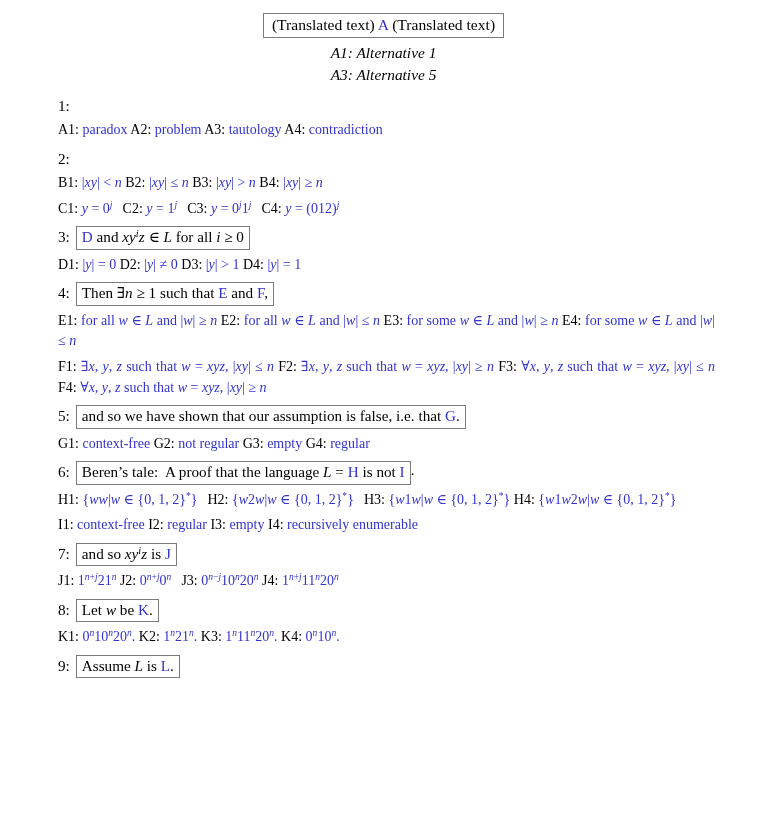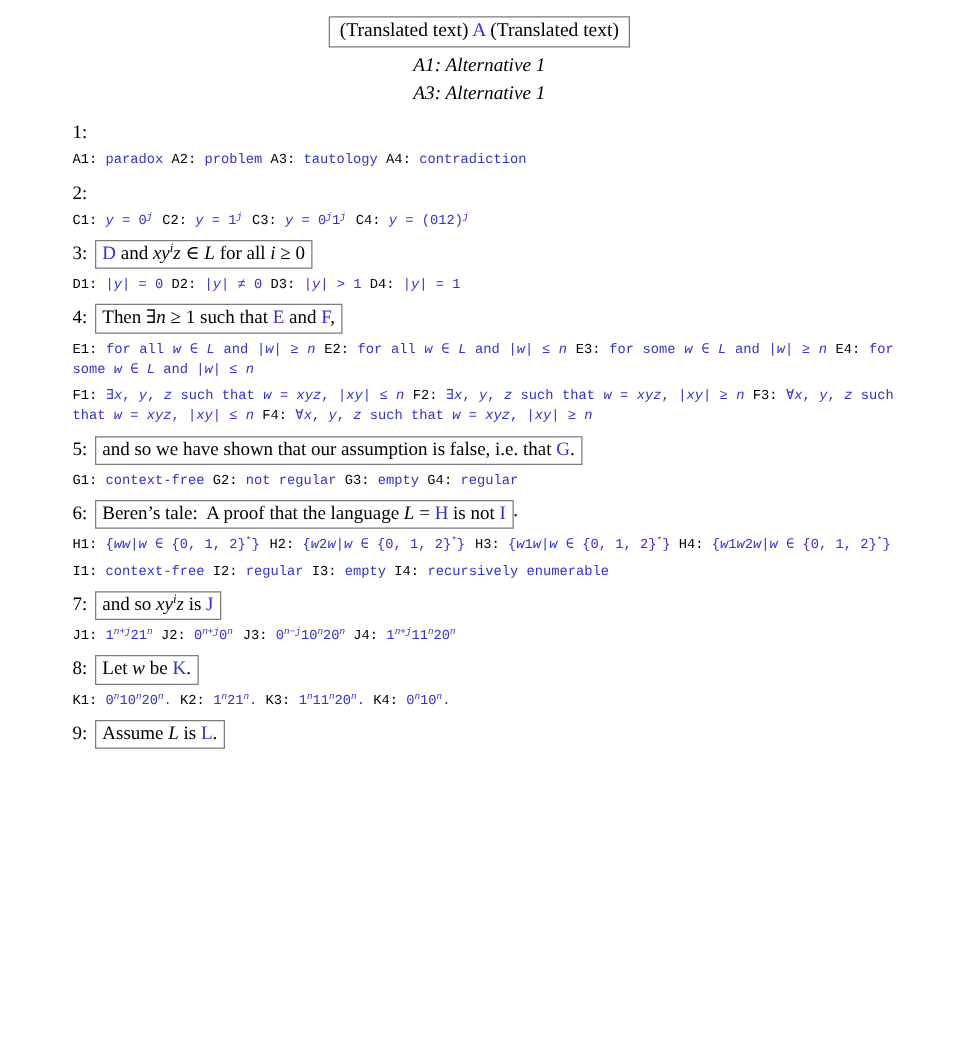--- a/index.html
+++ b/index.html
@@ -71,24 +71,23 @@
     flex: 0 1 auto;
     border: 1px solid #7b7b7b;
     padding: 1px 5px 2px 5px;
     font-size: 15.2px;
     line-height: 1.2;
   }
 
   .optline {
     margin-top: 5px;
     margin-bottom: 3px;
-    font-size: 11px;
+    font-size: 14px;
     line-height: 1.48;
     text-align: justify;
-    font-family: Liberation Mono, monospace;
   }
   .optline.nojust { text-align: left; }
 
   .blue { color: #3333cc; }
 
   i, .mi { font-style: italic; }
 
   sup {
     font-size: 0.68em;
     vertical-align: 0.52em;
@@ -101,33 +100,34 @@
 
 <div class="page">
 
   <div class="header">
     <span class="titlebox"><span>(Translated text)</span>
       <span class="blue">A</span>
       <span>(Translated text)</span></span>
   </div>
   <div class="header-alts">
     <div>A1:  Alternative 1</div>
-    <div>A3:  Alternative 1</div>
+    <div>A3:  Alternative 5</div>
   </div>
 
   <div class="body">
 
     <div class="qrow">
       <span class="qnum">1:</span>
     </div>
     <div class="optline nojust">A1:&nbsp;<span class="blue">paradox</span> A2:&nbsp;<span class="blue">problem</span> A3:&nbsp;<span class="blue">tautology</span> A4:&nbsp;<span class="blue">contradiction</span></div>
 
     <div class="qrow">
       <span class="qnum">2:</span>
     </div>
+    <div class="optline nojust">B1:&nbsp;<span class="blue">|<i class="mi">xy</i>| &lt; <i class="mi">n</i></span> B2:&nbsp;<span class="blue">|<i class="mi">xy</i>| ≤ <i class="mi">n</i></span> B3:&nbsp;<span class="blue">|<i class="mi">xy</i>| &gt; <i class="mi">n</i></span> B4:&nbsp;<span class="blue">|<i class="mi">xy</i>| ≥ <i class="mi">n</i></span></div>
     <div class="optline nojust">C1:&nbsp;<span class="blue"><i class="mi">y</i> = 0<sup><i class="mi">j</i></sup></span><span class="gap2"></span>C2:&nbsp;<span class="blue"><i class="mi">y</i> = 1<sup><i class="mi">j</i></sup></span><span class="gap2"></span>C3:&nbsp;<span class="blue"><i class="mi">y</i> = 0<sup><i class="mi">j</i></sup>1<sup><i class="mi">j</i></sup></span><span class="gap2"></span>C4:&nbsp;<span class="blue"><i class="mi">y</i> = (012)<sup><i class="mi">j</i></sup></span></div>
 
     <div class="qrow">
       <span class="qnum">3:</span>
       <span class="qbox"><span class="blue">D</span> and <i class="mi">xy</i><sup><i class="mi">i</i></sup><i class="mi">z</i> ∈ <i class="mi">L</i> for all <i class="mi">i</i> ≥ 0</span>
     </div>
     <div class="optline nojust">D1:&nbsp;<span class="blue">|<i class="mi">y</i>| = 0</span> D2:&nbsp;<span class="blue">|<i class="mi">y</i>| ≠ 0</span> D3:&nbsp;<span class="blue">|<i class="mi">y</i>| &gt; 1</span> D4:&nbsp;<span class="blue">|<i class="mi">y</i>| = 1</span></div>
 
     <div class="qrow">
       <span class="qnum">4:</span>

